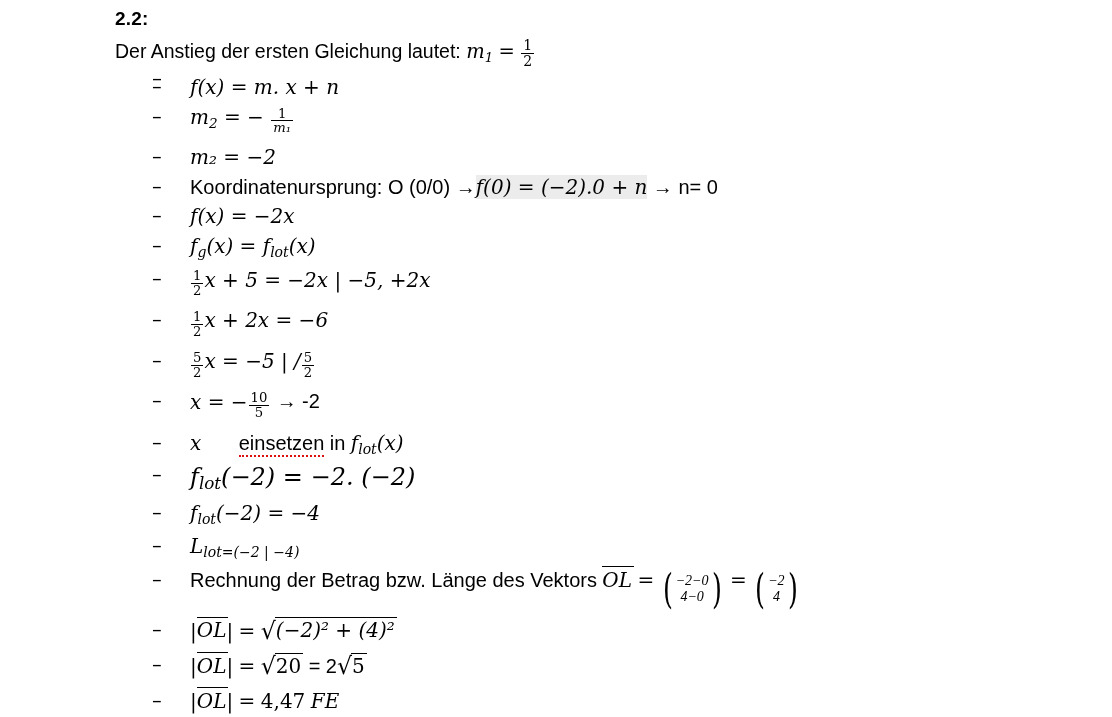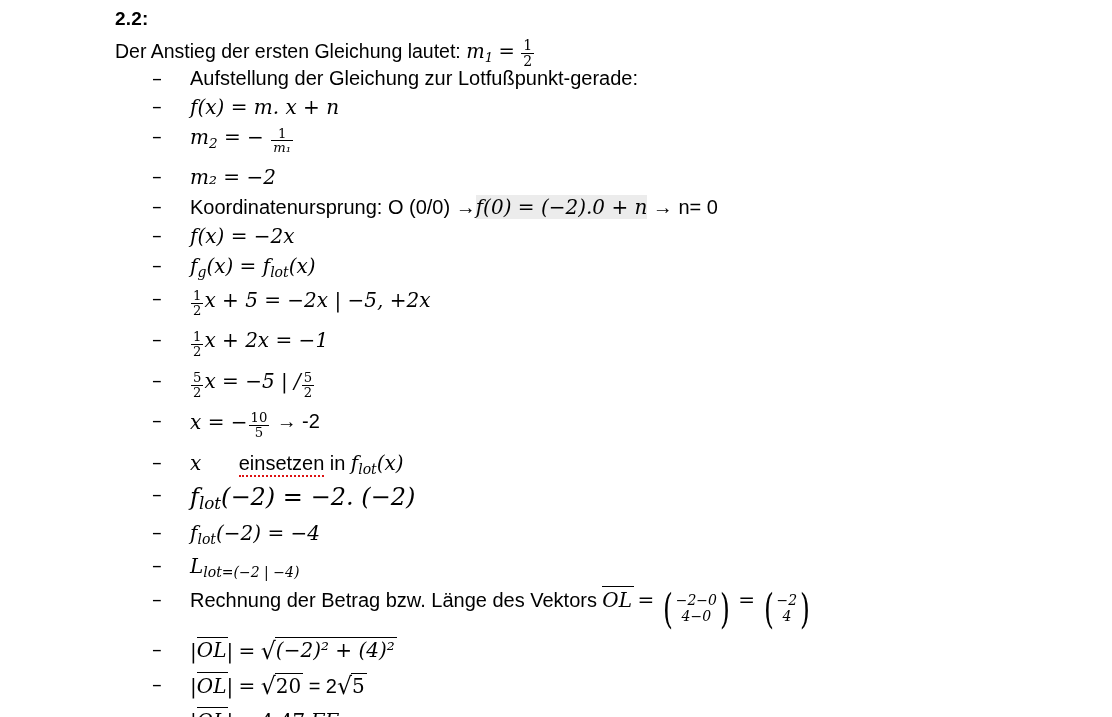--- a/index.html
+++ b/index.html
@@ -136,20 +136,21 @@
     vertical-align: middle;
     transform: scaleX(0.62);
     line-height: 0.95;
   }
   .cvec .rows {
     display: inline-block;
     vertical-align: middle;
     text-align: center;
     font-size: 0.70em;
     line-height: 1.12;
+    font-family: Liberation Serif, serif;
   }
   .cvec .rows > span { display: block; }
   .sqrt {
     display: inline-block;
     font-family: "DejaVu Serif", serif;
     font-style: normal;
     position: relative;
   }
   .sqrt > .rad { font-size: 1.18em; vertical-align: -0.06em; }
   .sqrt > .body {
@@ -178,21 +179,20 @@
     <span class="frac big">
       <span class="num">1</span>
       <span class="den">2</span>
     </span>
   </div>
 
   <ul class="list">
 
     <li style="font-size:20px;">
       <span class="dash">–</span>
-      <span>Aufstellung der Gleichung zur Lotfußpunkt-gerade:</span>
     </li>
 
     <li>
       <span class="dash">–</span>
       <span class="math" style="font-size:20px;">f(x) = m. x + n</span>
     </li>
 
     <li style="margin-bottom:12px;">
       <span class="dash">–</span>
       <span class="math" style="font-size:20px;">
@@ -233,21 +233,21 @@
         <span class="num mathn">1</span>
         <span class="den mathn">2</span>
       </span><span class="math" style="font-size:20px;">x + 5 = −2x  |  −5, +2x</span>
     </li>
 
     <li style="margin-bottom:12px;">
       <span class="dash">–</span>
       <span class="frac" style="font-size:20px;">
         <span class="num mathn">1</span>
         <span class="den mathn">2</span>
-      </span><span class="math" style="font-size:20px;">x + 2x = −1</span>
+      </span><span class="math" style="font-size:20px;">x + 2x = −6</span>
     </li>
 
     <li style="margin-bottom:12px;">
       <span class="dash">–</span>
       <span class="frac" style="font-size:20px;">
         <span class="num mathn">5</span>
         <span class="den mathn">2</span>
       </span><span class="math" style="font-size:20px;">x = −5  | /</span><span class="frac" style="font-size:20px;">
         <span class="num mathn">5</span>
         <span class="den mathn">2</span>

